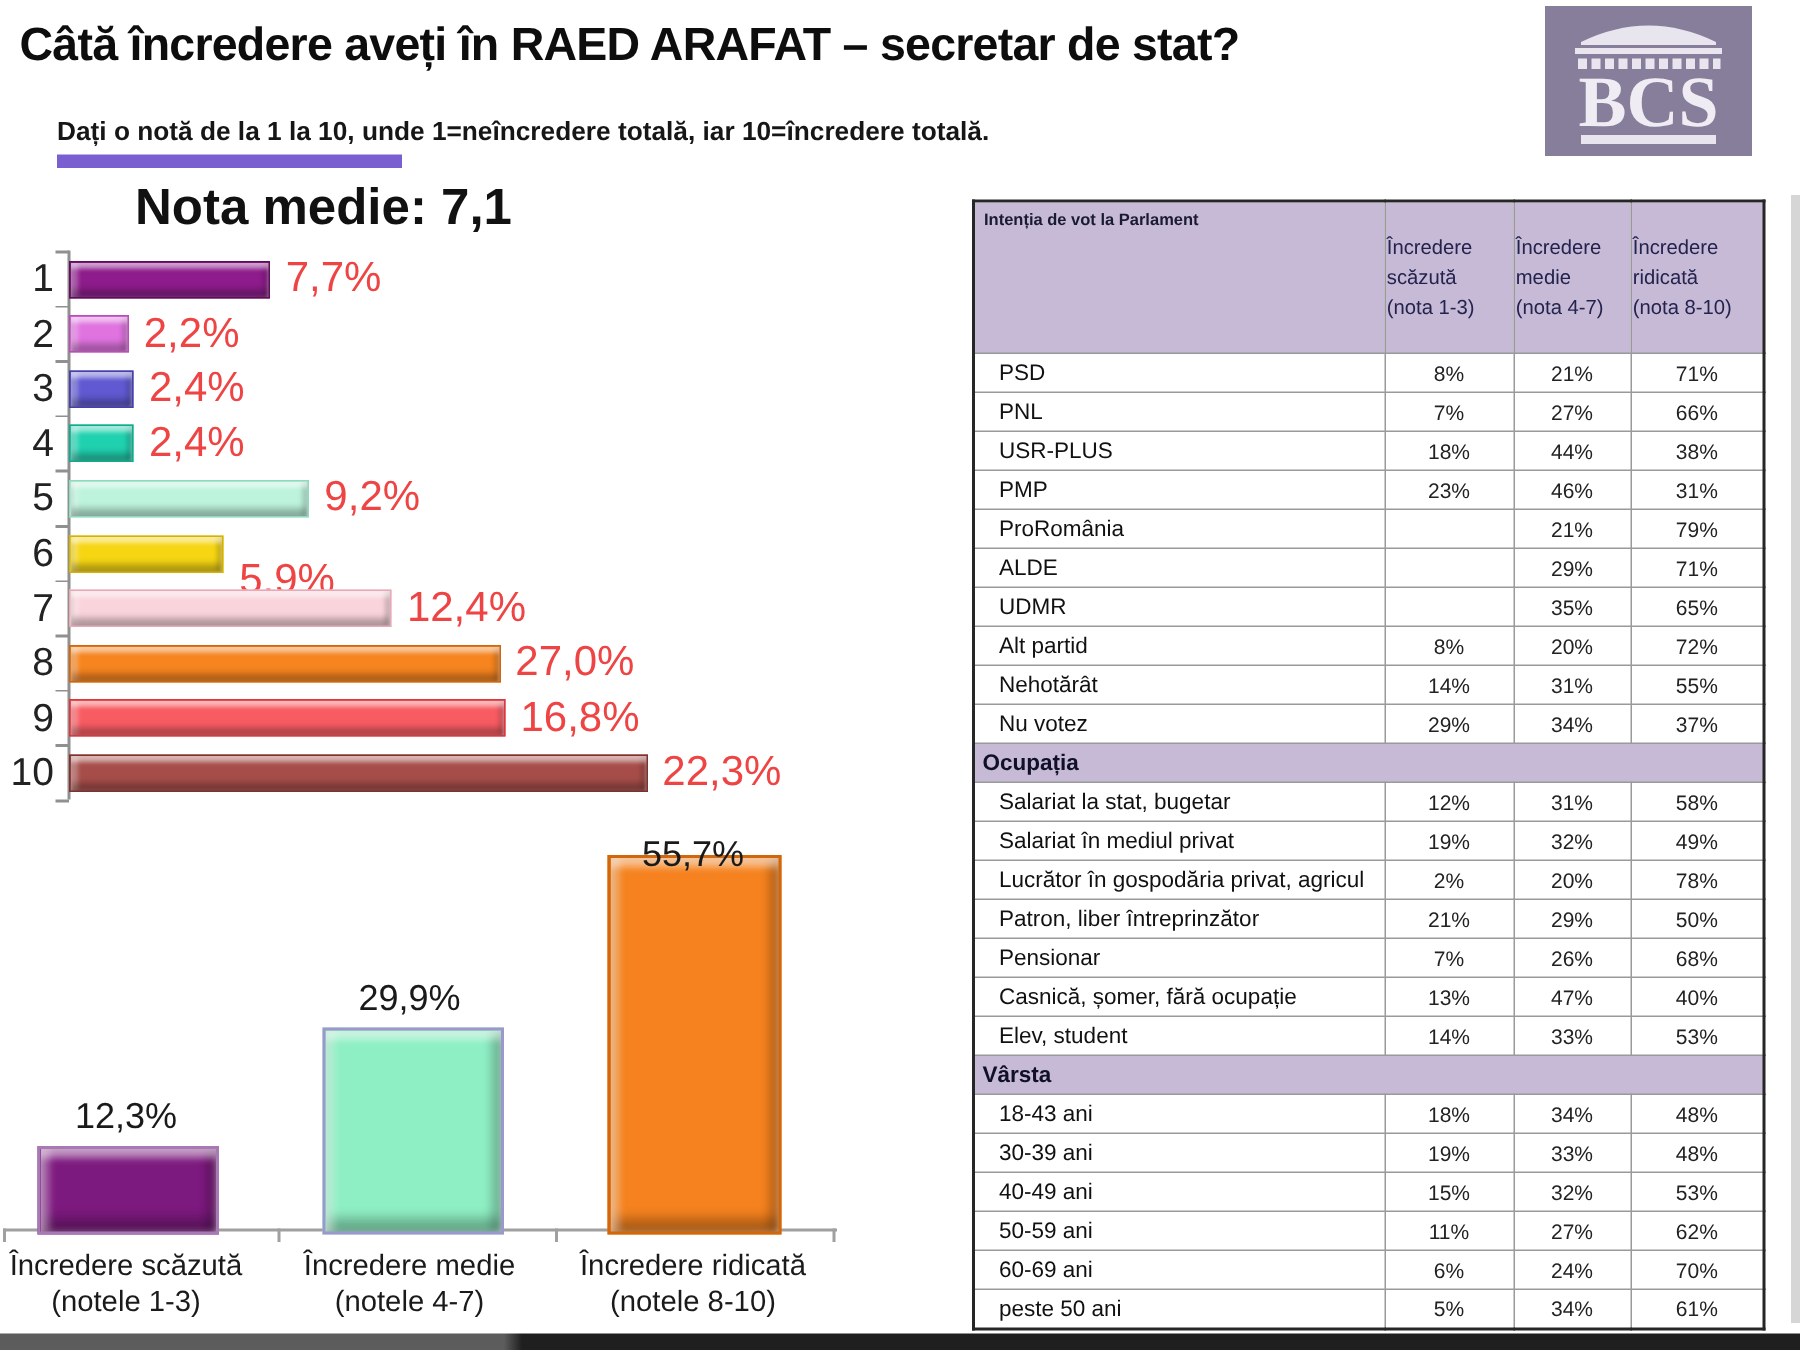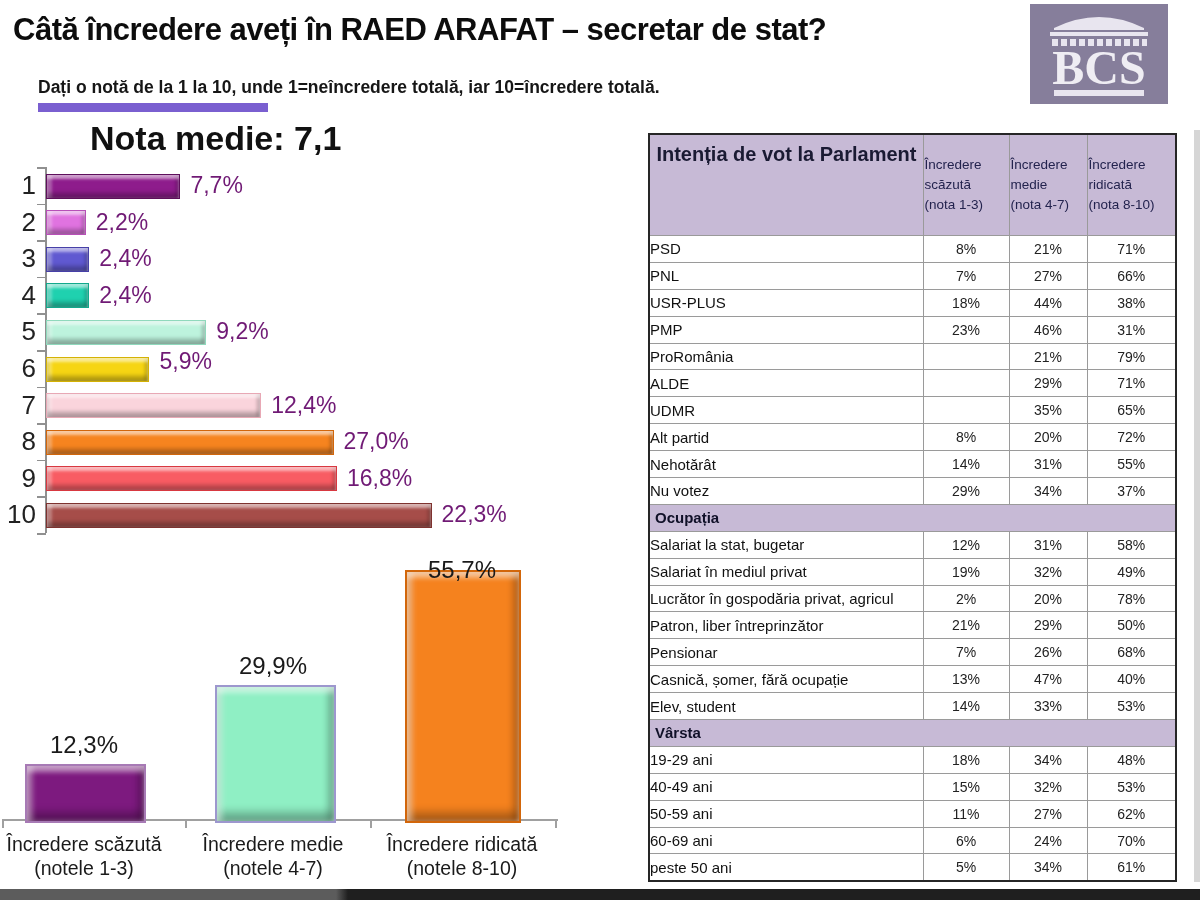--- a/index.html
+++ b/index.html
@@ -29,21 +29,21 @@
   .axis-line,.tick{position:absolute;background:#909090;}
   .score-num{
     position:absolute;text-align:right;font-size:26px;color:#222;
   }
   .hbar{
     position:absolute;height:23px;border:1px solid;
     box-shadow:inset 0 4px 3px rgba(255,255,255,.55), inset 0 -5px 4px rgba(0,0,0,.28),
                inset 5px 0 3px rgba(255,255,255,.30), inset -4px 0 3px rgba(0,0,0,.12);
   }
   .hval{
-    position:absolute;font-size:23px;color:#701a75;white-space:nowrap;
+    position:absolute;font-size:28px;color:#ef4444;white-space:nowrap;
   }
   .vbar{
     position:absolute;border:2px solid;
     box-shadow:inset 0 6px 5px rgba(255,255,255,.50), inset 6px 0 5px rgba(255,255,255,.35),
                inset -7px 0 6px rgba(0,0,0,.18), inset 0 -9px 8px rgba(0,0,0,.28);
   }
   .vval{
     position:absolute;width:140px;text-align:center;font-size:24px;color:#1a1a1a;white-space:nowrap;
   }
   .vcat{
@@ -55,24 +55,24 @@
     position:absolute;left:648px;top:133px;width:527px;height:749px;
     border-collapse:collapse;table-layout:fixed;border:2px solid #262626;
     font-family:"Liberation Sans", sans-serif;
   }
   #crosstab th,#crosstab td{border:1px solid #9a9a9a;overflow:hidden;}
   #crosstab thead th{
     background:#C7BAD6;color:#23234E;font-weight:400;font-size:13.5px;
     white-space:pre-line;text-align:left;vertical-align:middle;height:92px;line-height:1.5;
   }
   #crosstab thead th.tbl-title{
-    font-weight:700;font-size:20px;text-align:right;vertical-align:top;padding:4px 6px;color:#1a1a33;
+    font-weight:700;font-size:11px;text-align:left;vertical-align:top;padding:4px 6px;color:#1a1a33;
   }
   #crosstab tbody tr{height:26px;}
-  #crosstab td.lbl{font-size:15px;padding:0 0;color:#111;white-space:nowrap;margin-top:13px;}
+  #crosstab td.lbl{font-size:15px;padding:0 16px;color:#111;white-space:nowrap;margin-top:13px;}
   #crosstab td.val{font-size:14px;text-align:center;color:#222;}
   #crosstab tr.section td{
     background:#C7BAD6;font-weight:700;font-size:15px;padding:0 5px;color:#101028;
   }
   .footer-bar{
     position:absolute;left:0;bottom:0;width:1200px;height:11px;
     background:linear-gradient(to right,#5c5c5c 0,#5c5c5c 28%,#1f1f1f 29%,#1f1f1f 100%);
   }
   .right-edge{
     position:absolute;right:0;top:130px;width:6px;height:752px;background:#d6d6d6;
@@ -135,21 +135,21 @@
       <div class="hbar" style="left: 46px; top: 246.7px; width: 41.28px; background: rgb(96, 89, 209); border-color: rgb(71, 64, 168);"></div>
       <div class="hval" style="left: 99.28px; top: 240.2px; line-height: 36.6px;">2,4%</div>
       <div class="score-num" style="left: 0px; top: 276.8px; width: 36px; line-height: 36.6px;">4</div>
       <div class="hbar" style="left: 46px; top: 283.3px; width: 41.28px; background: rgb(31, 209, 175); border-color: rgb(18, 169, 140);"></div>
       <div class="hval" style="left: 99.28px; top: 276.8px; line-height: 36.6px;">2,4%</div>
       <div class="score-num" style="left: 0px; top: 313.4px; width: 36px; line-height: 36.6px;">5</div>
       <div class="hbar" style="left: 46px; top: 319.9px; width: 158.24px; background: rgb(189, 243, 221); border-color: rgb(143, 217, 188);"></div>
       <div class="hval" style="left: 216.24px; top: 313.4px; line-height: 36.6px;">9,2%</div>
       <div class="score-num" style="left: 0px; top: 350px; width: 36px; line-height: 36.6px;">6</div>
       <div class="hbar" style="left: 46px; top: 356.5px; width: 101.48px; background: rgb(246, 213, 19); border-color: rgb(212, 178, 4);"></div>
-      <div class="hval" style="left: 159.48px; top: 343px; line-height: 36.6px;">5,9%</div>
+      <div class="hval" style="left: 159.48px; top: 368px; line-height: 36.6px;">5,9%</div>
       <div class="score-num" style="left: 0px; top: 386.6px; width: 36px; line-height: 36.6px;">7</div>
       <div class="hbar" style="left: 46px; top: 393.1px; width: 213.28px; background: rgb(250, 212, 220); border-color: rgb(232, 168, 181);"></div>
       <div class="hval" style="left: 271.28px; top: 386.6px; line-height: 36.6px;">12,4%</div>
       <div class="score-num" style="left: 0px; top: 423.2px; width: 36px; line-height: 36.6px;">8</div>
       <div class="hbar" style="left: 46px; top: 429.7px; width: 285.52px; background: rgb(246, 132, 31); border-color: rgb(210, 102, 10);"></div>
       <div class="hval" style="left: 343.52px; top: 423.2px; line-height: 36.6px;">27,0%</div>
       <div class="score-num" style="left: 0px; top: 459.8px; width: 36px; line-height: 36.6px;">9</div>
       <div class="hbar" style="left: 46px; top: 466.3px; width: 288.96px; background: rgb(248, 92, 99); border-color: rgb(216, 56, 64);"></div>
       <div class="hval" style="left: 346.96px; top: 459.8px; line-height: 36.6px;">16,8%</div>
       <div class="score-num" style="left: 0px; top: 496.4px; width: 36px; line-height: 36.6px;">10</div>
@@ -300,23 +300,29 @@
         <tr>
           <td class="lbl">Elev, student</td>
           <td class="val">14%</td>
           <td class="val">33%</td>
           <td class="val">53%</td>
         </tr>
         <tr class="section">
           <td colspan="4">Vârsta</td>
         </tr>
         <tr>
-          <td class="lbl">19-29 ani</td>
+          <td class="lbl">18-43 ani</td>
           <td class="val">18%</td>
           <td class="val">34%</td>
+          <td class="val">48%</td>
+        </tr>
+        <tr>
+          <td class="lbl">30-39 ani</td>
+          <td class="val">19%</td>
+          <td class="val">33%</td>
           <td class="val">48%</td>
         </tr>
         <tr>
           <td class="lbl">40-49 ani</td>
           <td class="val">15%</td>
           <td class="val">32%</td>
           <td class="val">53%</td>
         </tr>
         <tr>
           <td class="lbl">50-59 ani</td>

